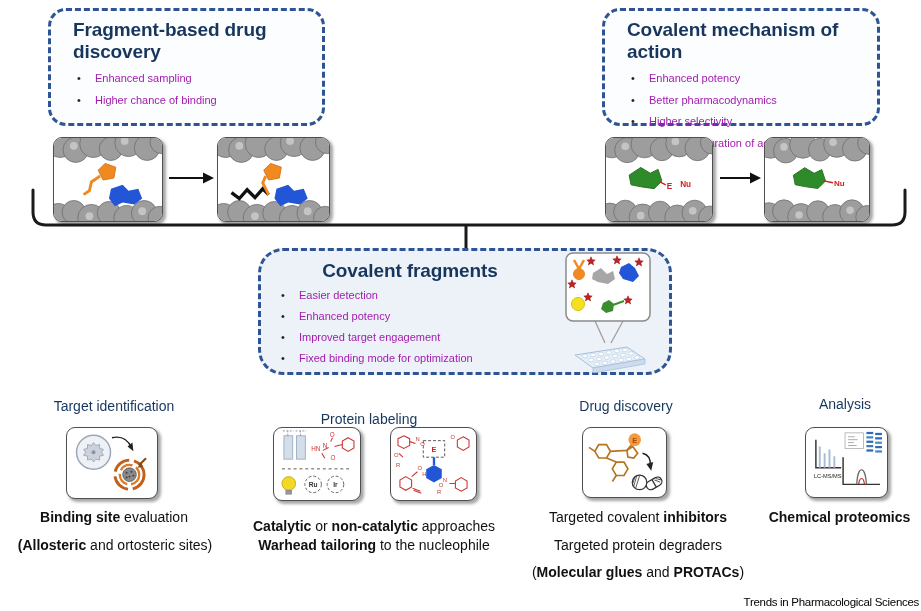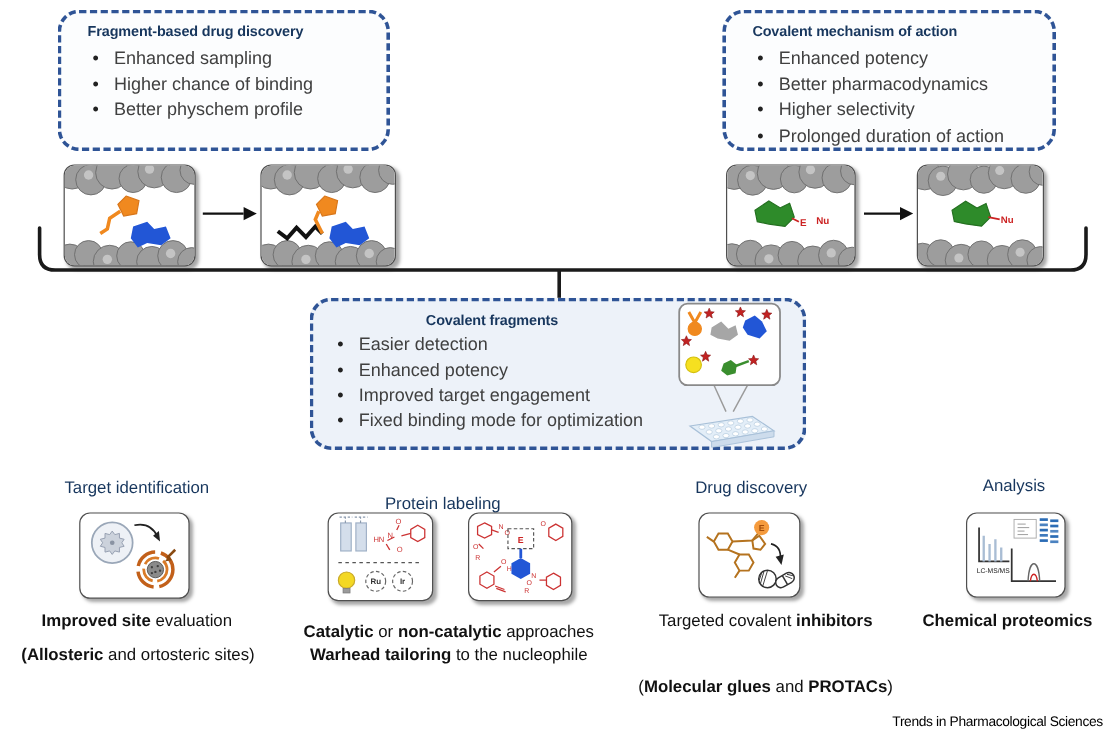--- a/index.html
+++ b/index.html
@@ -6,30 +6,30 @@
   #canvas{
     position:relative;width:921px;height:611px;background:#ffffff;
     font-family:"Liberation Sans", sans-serif;overflow:hidden;
     --navy:#17365d;--dash:#2f5496;--covfill:#edf2f9;
   }
   .dashed-box{
     position:absolute;border:3px dashed var(--dash);border-radius:18px;
     background:#fcfdfe;box-sizing:border-box;
   }
   .dashed-box .box-title{
-    font-weight:bold;color:var(--navy);font-size:12px;
+    font-weight:bold;color:var(--navy);font-size:19px;
     padding:8px 8px 0 22px;letter-spacing:-0.1px;
   }
   ul.bullets{list-style:none;margin:5px 0 0 0;padding:0 4px 0 24px;}
   ul.bullets li{
-    font-size:15px;color:#404040;line-height:21.5px;
+    font-size:11px;color:#a21caf;line-height:21.5px;
     padding-left:20px;position:relative;white-space:nowrap;
   }
   ul.bullets li::before{content:"\2022";position:absolute;left:2px;color:#222;}
-  #box-covfrag{background:var(--covfill);}
+  #box-covfrag{background:var(--covfill);border-radius:25px;}
   #box-covfrag .box-title{text-align:center;padding:9px 110px 0 0;}
   #box-covfrag ul.bullets{padding-left:18px;margin-top:3px;}
   ul.bullets.compact li{line-height:21px;}
   .img-panel{
     position:absolute;border:1.5px solid #4f4f4f;border-radius:9px;background:#fff;
     box-shadow:2.5px 2.5px 3px rgba(0,0,0,0.35);box-sizing:border-box;overflow:hidden;
   }
   .img-panel svg{display:block;width:100%;height:100%;}
   .flow-arrow{position:absolute;}
   .abs-svg{position:absolute;}
@@ -50,21 +50,20 @@
 </head>
 <body>
 
 <div id="canvas" style="--navy: #17365d; --dash: #2f5496; --covfill: #edf2f9;">
 
   <div class="dashed-box" id="box-fbdd" style="left:48px;top:8px;width:277px;height:118px;">
     <div class="box-title">Fragment-based drug discovery</div>
     <ul class="bullets">
         <li>Enhanced sampling</li>
         <li>Higher chance of binding</li>
-        <li>Better physchem profile</li>
       </ul>
   </div>
 
   <div class="dashed-box" id="box-cmoa" style="left:602px;top:8px;width:278px;height:118px;">
     <div class="box-title">Covalent mechanism of action</div>
     <ul class="bullets">
         <li>Enhanced potency</li>
         <li>Better pharmacodynamics</li>
         <li>Higher selectivity</li>
         <li>Prolonged duration of action</li>
@@ -289,21 +288,21 @@
             <circle cx="66" cy="45" r="1"></circle>
             <circle cx="64" cy="50" r="1"></circle>
             <circle cx="68" cy="49" r="1"></circle>
             <circle cx="61" cy="51" r="1"></circle>
           </g>
         <line x1="74" y1="38" x2="81" y2="31" stroke="#8a4a12" stroke-width="2.2"></line>
         <polygon points="72,41 76,36 78,40" fill="#8a4a12"></polygon>
       </g>
     </svg>
   </div>
-  <div class="sec-line" style="left:14px;top:509px;width:200px;"><span class="b">Improved site</span><span> evaluation</span></div>
+  <div class="sec-line" style="left:14px;top:509px;width:200px;"><span class="b">Binding site</span><span> evaluation</span></div>
   <div class="sec-line" style="left:3px;top:537px;width:224px;"><span class="b">(Allosteric</span><span> and ortosteric sites)</span></div>
 
   <div class="sec-header" style="left:279px;top:411px;width:180px;">Protein labeling</div>
   <div class="img-panel" style="left:273px;top:427px;width:88px;height:74px;">
     <svg viewBox="0 0 88 74">
       <g>
         <rect x="10" y="8" width="9" height="24" fill="#d4deeb" stroke="#9fb0c6"></rect>
         <rect x="23" y="8" width="9" height="24" fill="#d4deeb" stroke="#9fb0c6"></rect>
         <path d="M14,8 V3 M27,8 V3 M9,3 H20 M22,3 H33" stroke="#8a99ad" stroke-width="1" stroke-dasharray="2 1.5" fill="none"></path>
       </g>
@@ -384,20 +383,21 @@
         <path d="M53,51 L51,57 M55,49.5 L52,60 M58,49 L54,62" stroke-width="0.8"></path>
         <g transform="rotate(-30 73 57)">
           <rect x="64.5" y="52.5" width="17" height="9" rx="4.5" fill="#fff"></rect>
           <line x1="73" y1="52.5" x2="73" y2="61.5"></line>
           <path d="M75,54 L79,59 M77,53.5 L81,57.5" stroke-width="0.8"></path>
         </g>
       </g>
     </svg>
   </div>
   <div class="sec-line" style="left:527px;top:509px;width:222px;"><span>Targeted covalent </span><span class="b">inhibitors</span></div>
+  <div class="sec-line" style="left:527px;top:537px;width:222px;"><span>Targeted protein degraders</span></div>
   <div class="sec-line" style="left:512px;top:564px;width:252px;"><span>(</span><span class="b">Molecular glues</span><span> and </span><span class="b">PROTACs</span><span>)</span></div>
 
   <div class="sec-header" style="left:755px;top:396px;width:180px;">Analysis</div>
   <div class="img-panel" style="left:805px;top:427px;width:83px;height:71px;">
     <svg viewBox="0 0 83 71">
       <g>
         <path d="M10,12 V41 H36" fill="none" stroke="#333" stroke-width="1.5"></path>
         <g stroke="#a9bdd4" stroke-width="2">
           <line x1="14" y1="41" x2="14" y2="19"></line>
           <line x1="19" y1="41" x2="19" y2="26"></line>

